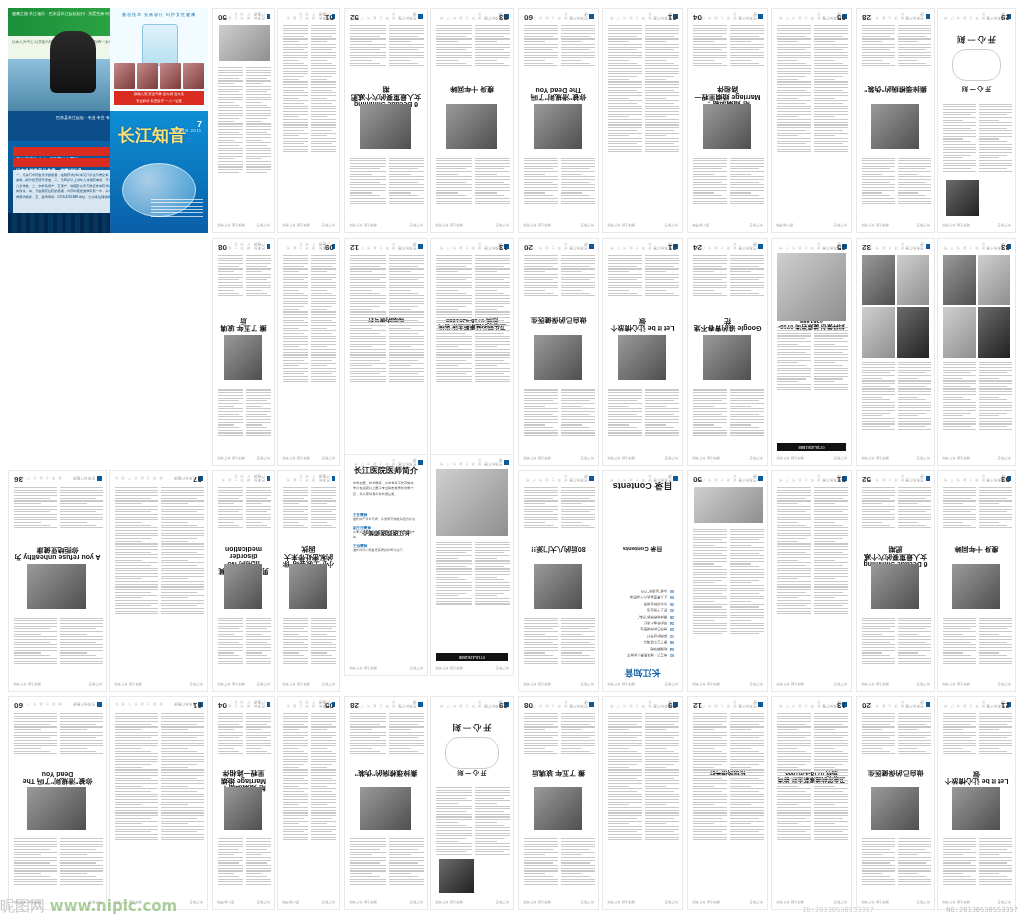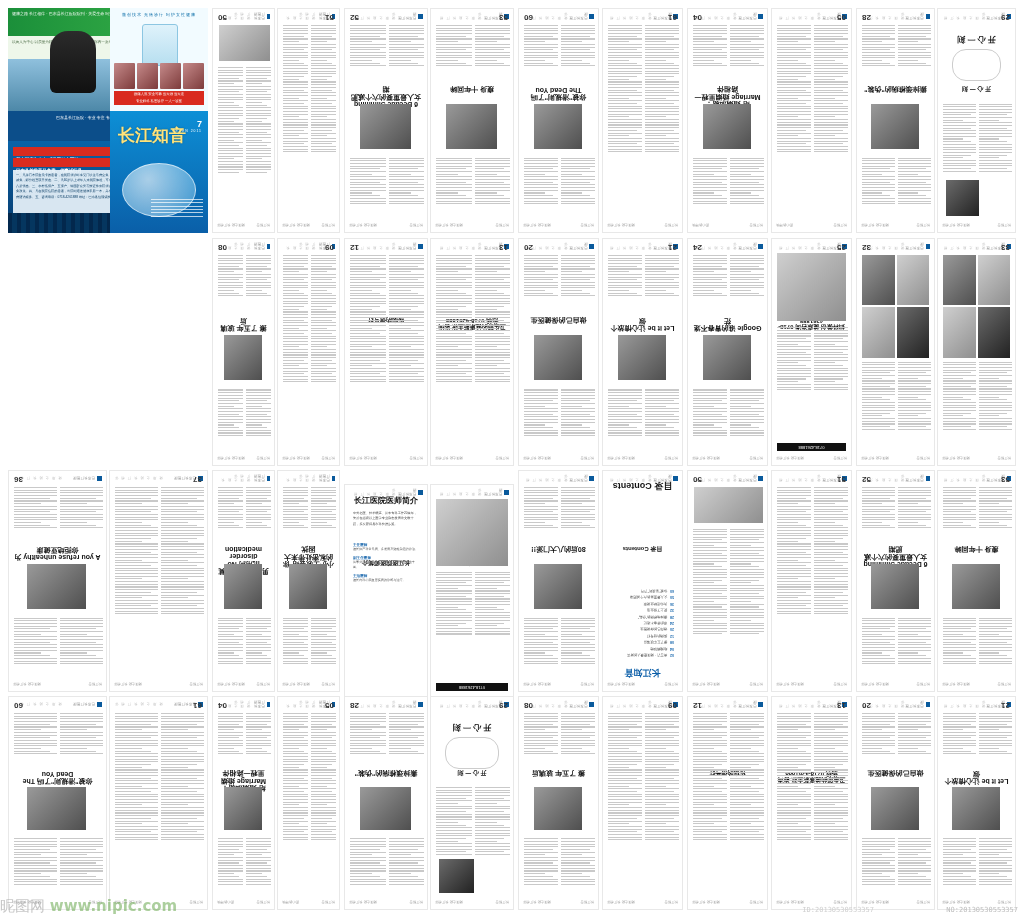--- a/index.html
+++ b/index.html
@@ -2550,21 +2550,21 @@
               <div class="ln"></div>
               <div class="ln"></div>
             </div>
           </div>
           <div class="pfoot rot180">
             <span>长江知音</span>
             <span>健康之路 长江相伴</span>
           </div>
         </div>
       </div>
-      <div class="spread" style="left: 344px; top: 484px; width: 170px; height: 222px;">
+      <div class="spread" style="left: 344px; top: 454px; width: 170px; height: 222px;">
         <div class="pg left" style="width: 84px;">
           <div class="phead rot180">
             <span class="brand">
               <span class="sq"></span>
               <span>巴东长江医院</span>
             </span>
             <span class="dots">健 康 之 路  长 江 相 伴</span>
           </div>
           <div class="bighead rot180" style="position:absolute;left:5px;right:5px;top:75.48px;font-size:6px;text-align:center;">长江医院医师简介</div>
           <div class="bighead" style="position:absolute;left:6px;right:6px;top:12px;font-size:8px;text-align:center;">长江医院医师简介</div>

